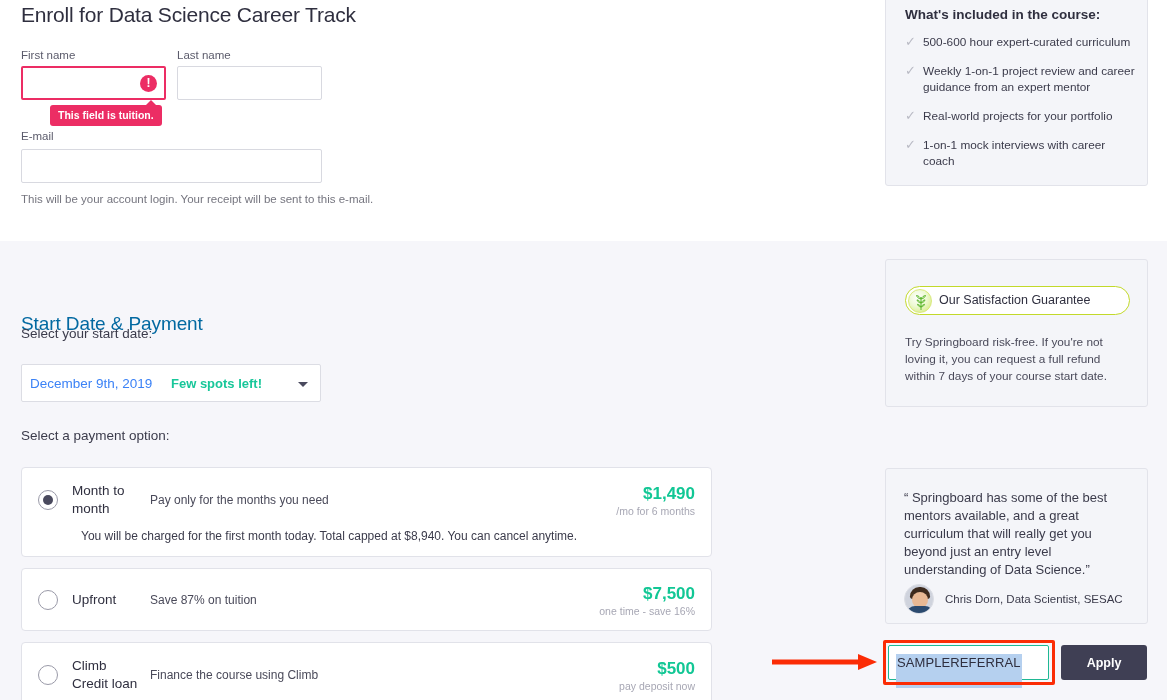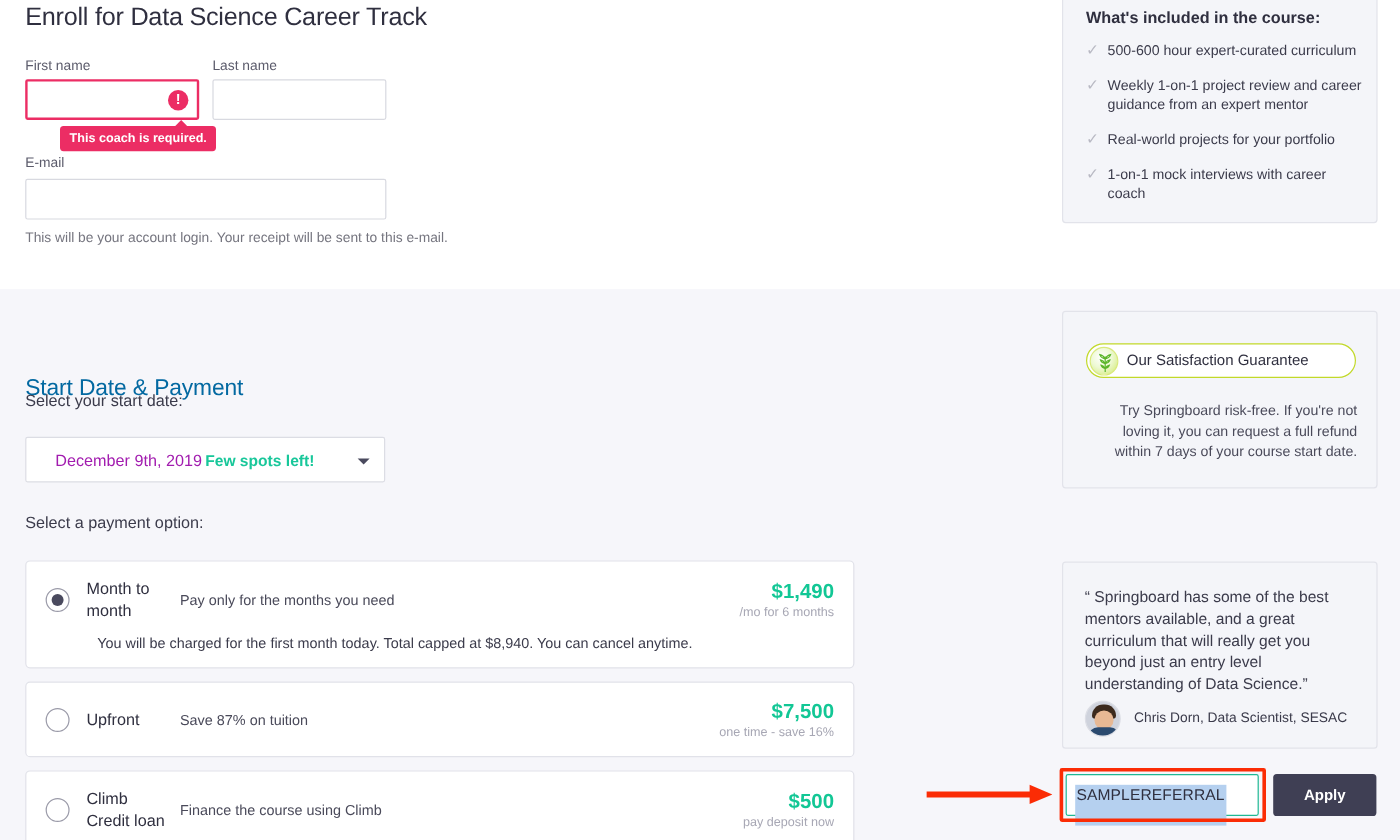--- a/index.html
+++ b/index.html
@@ -100,22 +100,22 @@
     font-size: 13.5px; color: #3b3b4b;
   }
   .select-box {
     position: absolute; left: 21px; top: 364px;
     width: 300px; height: 38px;
     background: #fff;
     border: 1px solid #dcdde4;
     border-radius: 2px;
   }
   .select-date {
-    position: absolute; left: 24px; top: 11px;
-    font-size: 13.5px; color: #a21caf;
+    position: absolute; left: 8px; top: 11px;
+    font-size: 13.5px; color: #3b82f6;
   }
   .select-badge {
     position: absolute; left: 149px; top: 11px;
     font-size: 13px; color: #18c79a; font-weight: bold;
   }
   .caret {
     position: absolute; right: 12px; top: 17px;
     width: 0; height: 0;
     border-left: 5px solid transparent;
     border-right: 5px solid transparent;
@@ -213,21 +213,21 @@
     overflow: hidden;
   }
   .g-badge svg { position: absolute; left: 4px; top: 3px; }
   .g-pill-label {
     position: absolute; left: 33px; top: 6px;
     font-size: 12.5px; color: #2f2f3f;
   }
   .g-body {
     position: absolute; left: 19px; top: 74px;
     width: 226px;
-    font-size: 11.8px; color: #4a4a5a; line-height: 17px; text-align: right;
+    font-size: 11.8px; color: #4a4a5a; line-height: 17px;
   }
 
   
   .q-text {
     position: absolute; left: 18px; top: 20px;
     width: 226px;
     font-size: 13px; color: #3b3b4b; line-height: 18px;
   }
   .q-author-row { position: absolute; left: 18px; top: 115px; display: flex; align-items: center; }
   .avatar {
@@ -294,21 +294,21 @@
 <div id="page">
 
   <div class="section-top"></div>
   <div class="section-bottom"></div>
 
   <div class="page-title">Enroll for Data Science Career Track</div>
 
   <div class="field-label" style="left:21px; top:49px;">First name</div>
   <input class="text-input error" style="left: 21px; top: 66px; width: 145px;" placeholder="">
   <div class="err-icon">!</div>
-  <div class="err-tip">This coach is required.</div>
+  <div class="err-tip">This field is tuition.</div>
 
   <div class="field-label" style="left:177px; top:49px;">Last name</div>
   <input class="text-input" style="left: 177px; top: 66px; width: 145px;" placeholder="">
 
   <div class="field-label" style="left:21px; top:130px;">E-mail</div>
   <input class="text-input" style="left: 21px; top: 149px; width: 301px;" placeholder="">
   <div class="help-text">This will be your account login. Your receipt will be sent to this e-mail.</div>
 
   <div class="side-card card-included">
     <div class="card-h">What's included in the course:</div>

